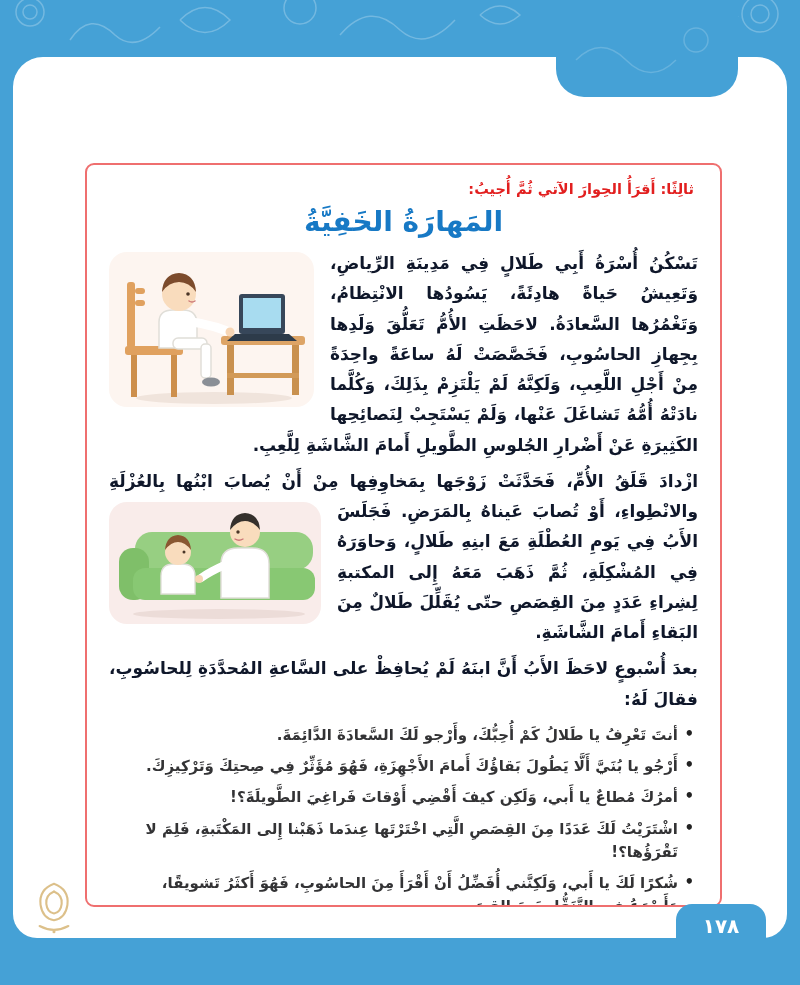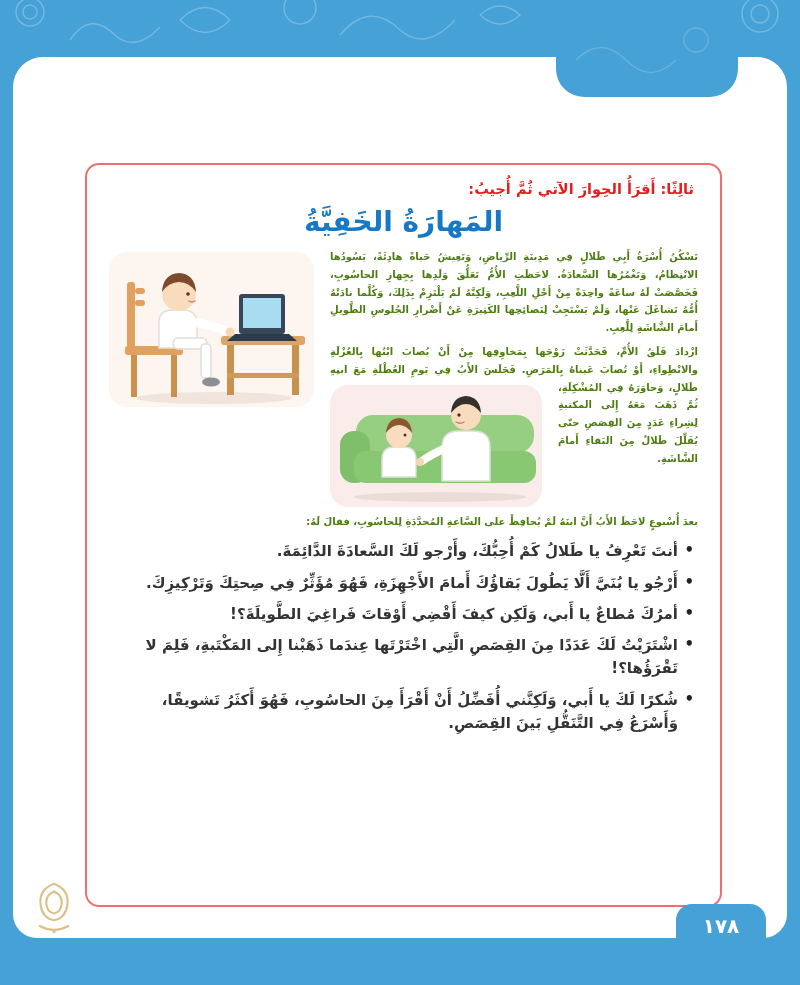--- a/index.html
+++ b/index.html
@@ -19,27 +19,27 @@
   .bottom-band { position:absolute; left:0; top:938px; width:800px; height:47px; background:#45a1d6; }
 
   .pagenum-tab { position:absolute; left:676px; top:904px; width:90px; height:44px;
                  background:#45a1d6; border-radius:16px 16px 0 0;
                  display:flex; align-items:center; justify-content:center; }
   .pagenum-tab span { color:#ffffff; font-size:20px; font-weight:bold; letter-spacing:1px; }
 
   .emblem { position:absolute; left:30px; top:878px; width:48px; height:58px; opacity:.9; }
 
   .card { position:absolute; left:85px; top:163px; width:637px; height:744px; box-sizing:border-box;
-          background:#ffffff; border:2px solid #ef6f6f; border-radius:14px;
+          background:#ffffff; border:2px solid #ef6f6f; border-radius:9px;
           padding:14px 22px 10px; direction:rtl; overflow:hidden; }
 
   .instruction { color:#e21f1f; font-weight:bold; font-size:14.5px; margin:2px 4px 0; text-align:right; }
   .title { color:#1779c5; font-size:28px; font-weight:bold; text-align:center; margin:8px 0 10px; }
 
-  .para { font-size:10px; font-weight:bold; color:#4d7c0f; line-height:1.78;
+  .para { font-size:17px; font-weight:bold; color:#0f172a; line-height:1.78;
           text-align:justify; margin:3px 0 6px; }
   .p3 { clear:left; }
 
   .illus { float:left; border-radius:18px; overflow:hidden; }
   .illus svg { display:block; width:100%; height:100%; }
   .illus1 { width:205px; height:155px; margin:4px 16px 6px 0; background:#fdf5f0; }
   .illus2 { width:212px; height:122px; margin:6px 16px 6px 0; background:#f9ecea; }
 
   .dialogue { list-style:none; margin:10px 0 0; padding:0; }
   .dialogue li { position:relative; padding-right:20px; font-size:15px; font-weight:bold;

